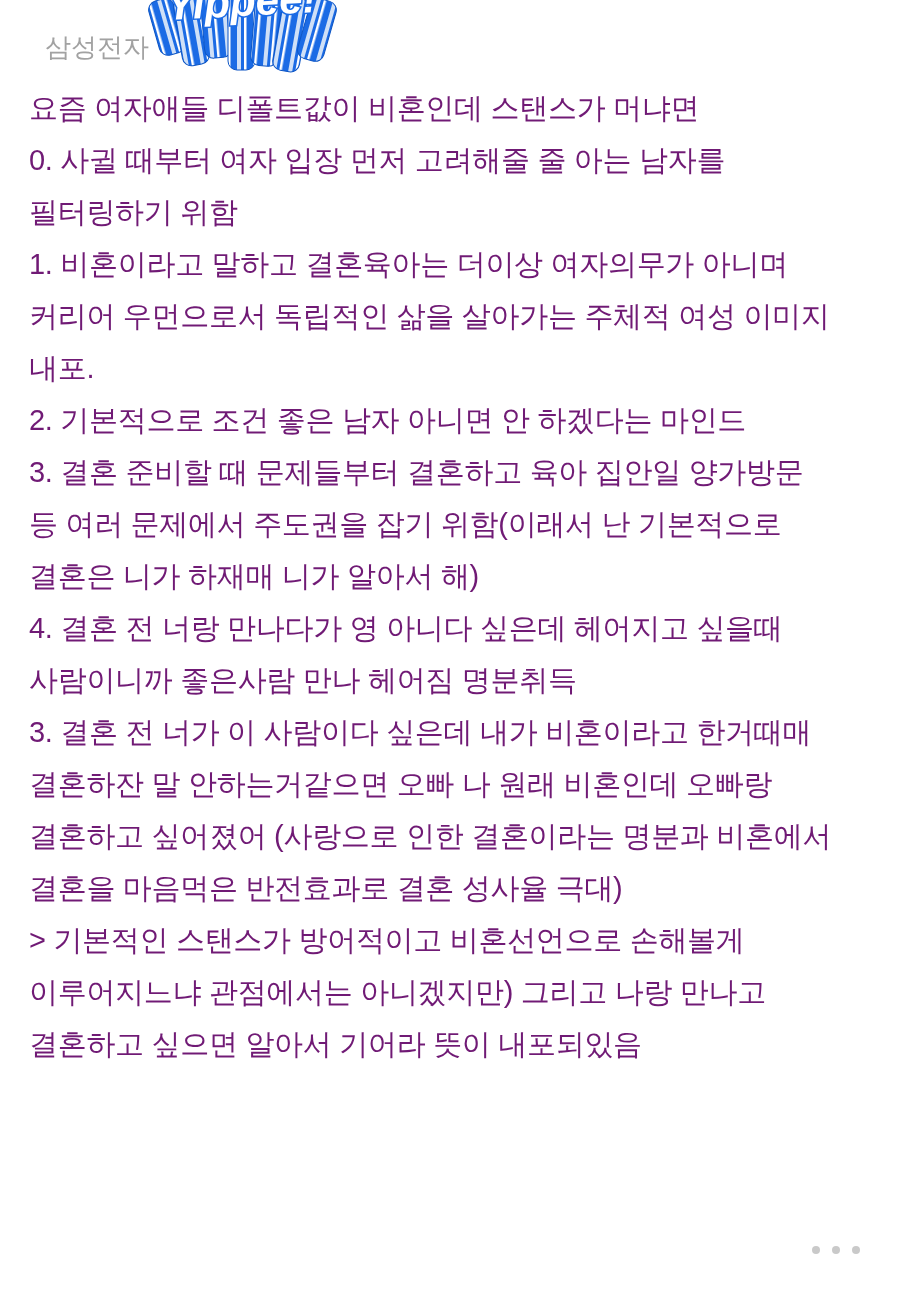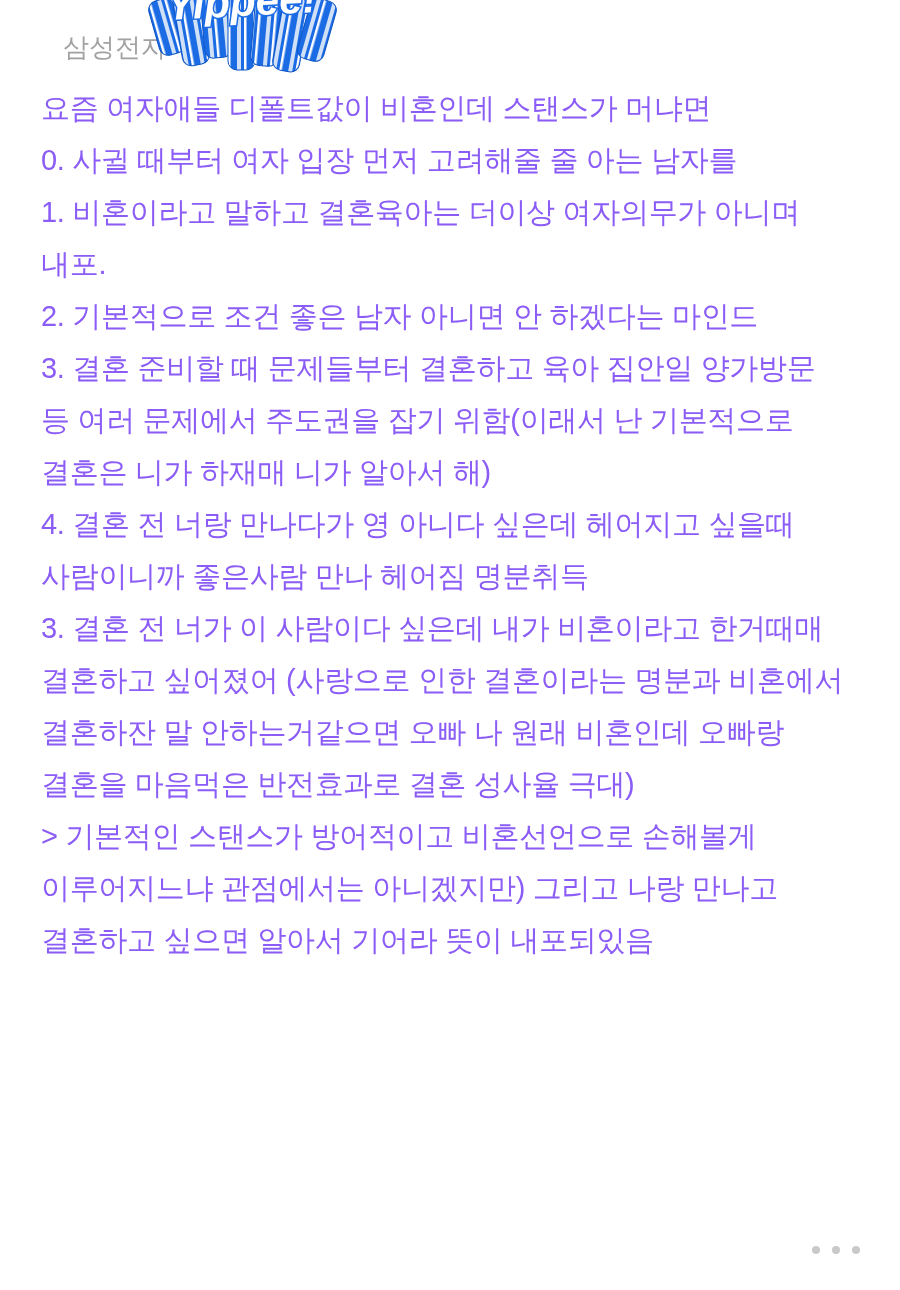--- a/index.html
+++ b/index.html
@@ -10,21 +10,21 @@
     width: 900px;
     height: 1290px;
     background: #ffffff;
     overflow: hidden;
   }
 
   
   .post-header {
     position: absolute;
     top: 30px;
-    left: 63px;
+    left: 45px;
     display: flex;
     align-items: center;
     gap: 14px;
     color: #a2a2a2;
     font-size: 26px;
   }
   .header-sep {
     color: #bdbdbd;
     font-size: 26px;
   }
@@ -36,23 +36,23 @@
     top: -14px;
     width: 215px;
     height: 96px;
     pointer-events: none;
   }
 
   
   .post-body {
     position: absolute;
     top: 82px;
-    left: 41px;
+    left: 29px;
     right: 38px;
-    color: #8b5cf6;
+    color: #701a75;
     font-size: 29px;
     line-height: 52px;
     letter-spacing: -0.3px;
   }
   .text-line { white-space: nowrap; }
 
   
   .post-footer {
     position: absolute;
     top: 1291px;
@@ -121,31 +121,33 @@
         <rect x="174" y="14" width="27" height="62" rx="9" fill="url(#stripes)" transform="rotate(16 187 14)"></rect>
       </g>
 
       <text x="104" y="30" text-anchor="middle" font-family="Liberation Sans, DejaVu Sans, sans-serif" font-size="42" font-weight="bold" font-style="italic" fill="#ffffff" stroke="#1b6be5" stroke-width="3" paint-order="stroke" transform="rotate(-3 104 30)">Yippee!</text>
     </svg>
   </div>
 
   <div class="post-body">
       <div class="text-line">요즘 여자애들 디폴트값이 비혼인데 스탠스가 머냐면</div>
       <div class="text-line">0. 사귈 때부터 여자 입장 먼저 고려해줄 줄 아는 남자를</div>
+      <div class="text-line">필터링하기 위함</div>
       <div class="text-line">1. 비혼이라고 말하고 결혼육아는 더이상 여자의무가 아니며</div>
+      <div class="text-line">커리어 우먼으로서 독립적인 삶을 살아가는 주체적 여성 이미지</div>
       <div class="text-line">내포.</div>
       <div class="text-line">2. 기본적으로 조건 좋은 남자 아니면 안 하겠다는 마인드</div>
       <div class="text-line">3. 결혼 준비할 때 문제들부터 결혼하고 육아 집안일 양가방문</div>
       <div class="text-line">등 여러 문제에서 주도권을 잡기 위함(이래서 난 기본적으로</div>
       <div class="text-line">결혼은 니가 하재매 니가 알아서 해)</div>
       <div class="text-line">4. 결혼 전 너랑 만나다가 영 아니다 싶은데 헤어지고 싶을때</div>
       <div class="text-line">사람이니까 좋은사람 만나 헤어짐 명분취득</div>
       <div class="text-line">3. 결혼 전 너가 이 사람이다 싶은데 내가 비혼이라고 한거때매</div>
+      <div class="text-line">결혼하잔 말 안하는거같으면 오빠 나 원래 비혼인데 오빠랑</div>
       <div class="text-line">결혼하고 싶어졌어 (사랑으로 인한 결혼이라는 명분과 비혼에서</div>
-      <div class="text-line">결혼하잔 말 안하는거같으면 오빠 나 원래 비혼인데 오빠랑</div>
       <div class="text-line">결혼을 마음먹은 반전효과로 결혼 성사율 극대)</div>
       <div class="text-line">&gt; 기본적인 스탠스가 방어적이고 비혼선언으로 손해볼게</div>
       <div class="text-line">이루어지느냐 관점에서는 아니겠지만) 그리고 나랑 만나고</div>
       <div class="text-line">결혼하고 싶으면 알아서 기어라 뜻이 내포되있음</div>
     </div>
 
   <div class="post-footer">
     <span>2일</span>
     <span class="footer-sep">·</span>
     <span class="like-area">

